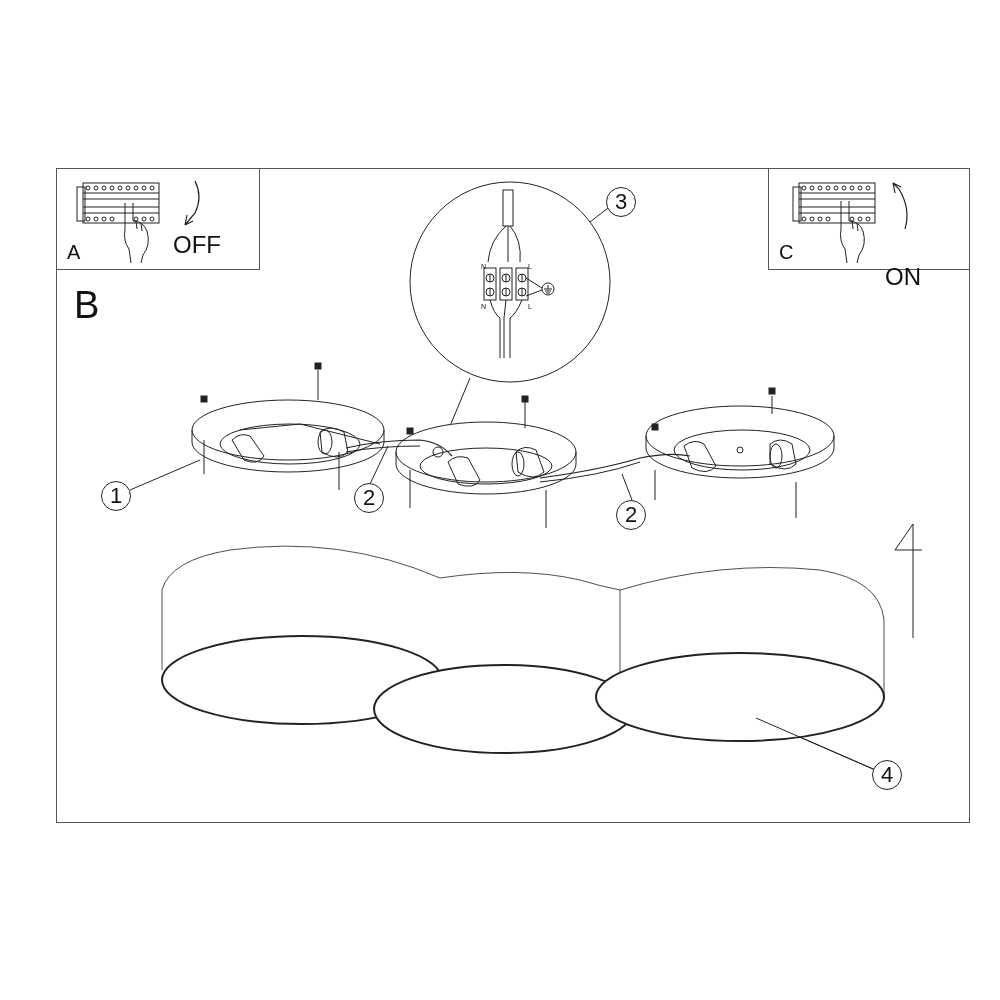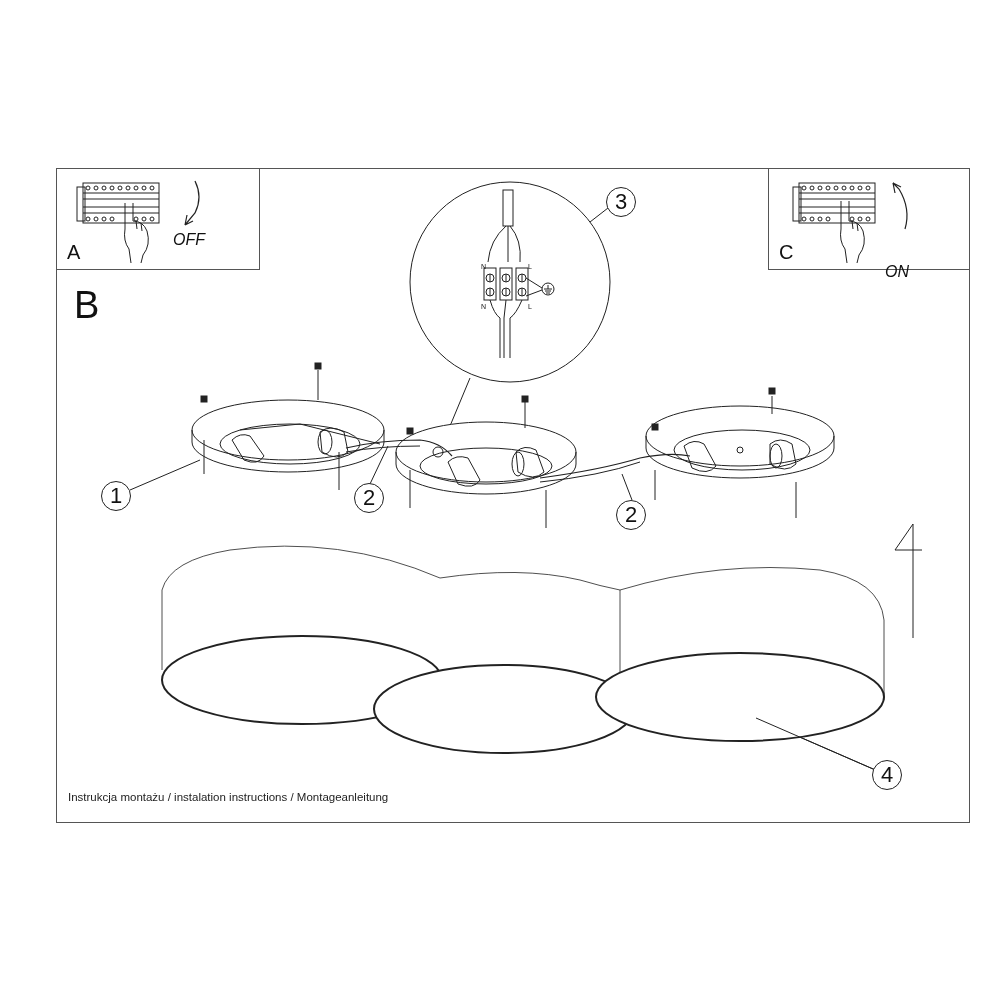--- a/index.html
+++ b/index.html
@@ -2,21 +2,21 @@
 <html><head>
 <meta charset="utf-8">
 <style>
   html, body { margin:0; padding:0; background:#ffffff; }
   body { width:1000px; height:1000px; position:relative; overflow:hidden; font-family:"Liberation Sans", sans-serif; color:#111; }
   .frame { position:absolute; left:56px; top:168px; width:914px; height:655px; border:1px solid #555; box-sizing:border-box; }
   .panel { position:absolute; border:1px solid #555; box-sizing:border-box; background:#fff; }
   .panel-a { left:56px; top:168px; width:204px; height:102px; }
   .panel-c { left:768px; top:168px; width:202px; height:102px; }
   .panel-letter { position:absolute; font-size:20px; }
-  .state-label { position:absolute; font-size:16px;font-style:italic; }
+  .state-label { position:absolute; font-size:24px; }
   .section-b { position:absolute; left:74px; top:284px; font-size:38px; }
   .caption { position:absolute; left:68px; top:789px; font-size:11.5px; line-height:16px; color:#222; }
   .callout { position:absolute; width:30px; height:30px; border:1px solid #222; border-radius:50%; background:#fff;
              display:flex; align-items:center; justify-content:center; font-size:22px; box-sizing:border-box; }
   svg.draw { position:absolute; left:0; top:0; }
   .term-label { position:absolute; font-size:7px; }
 </style>
 </head>
 <body>
 
@@ -203,14 +203,13 @@
     <span>2</span>
   </div>
 <div class="callout" style="left:606px; top:187px;">
     <span>3</span>
   </div>
 <div class="callout" style="left:872px; top:760px;">
     <span>4</span>
   </div>
 
 <div class="caption">
-  <div>Instrukcja montażu / instalation instructions / Montageanleitung</div>
 </div>
 
 </body></html>

